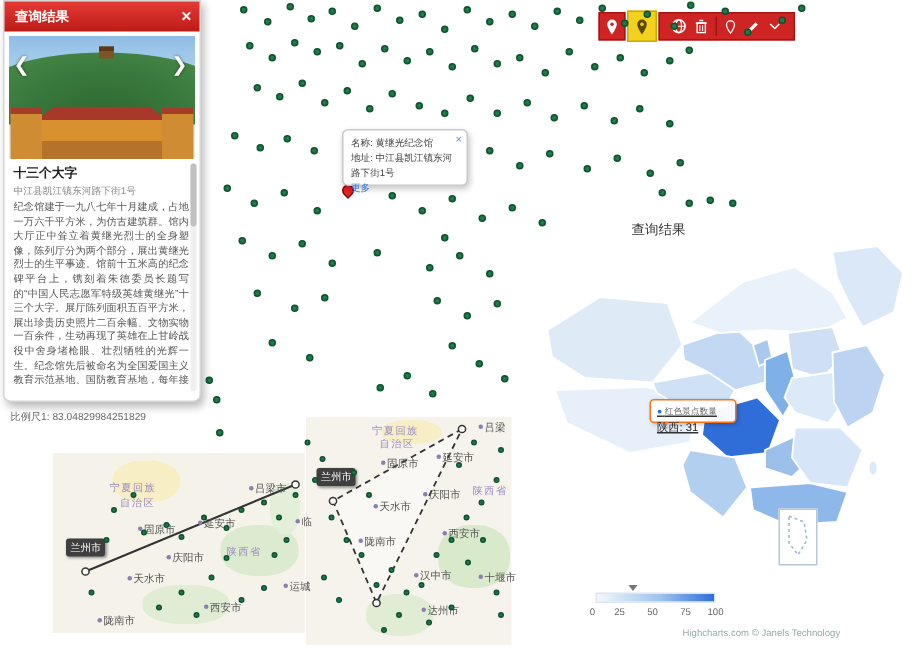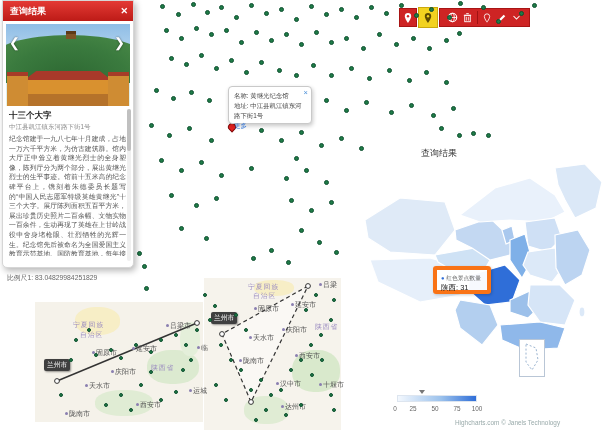--- a/index.html
+++ b/index.html
@@ -67,23 +67,23 @@
        border:1px solid #b01d1c;border-radius:5px;display:flex;align-items:center;gap:3px;padding:0 6px;}
   #locate-bar label{color:#fff;font-size:8px;font-weight:bold;}
   #locate-bar input{width:33px;height:13px;border:none;border-radius:2px;background:#fff;font-size:8px;padding:0 2px;}
   #locate-btn{width:34px;height:15px;background:#fff;color:#c22;font-size:9px;font-weight:bold;
        border:none;border-radius:2px;margin-left:6px;cursor:pointer;line-height:13px;}
   #locate-close{position:absolute;right:20px;top:3px;color:#fff;font-size:7.5px;cursor:pointer;}
 
   
   #map-title{position:absolute;left:421px;top:147px;font-size:9px;color:#333;z-index:2;}
   #china-map{position:absolute;left:360px;top:160px;width:250px;height:230px;z-index:1;}
-  #cn-tooltip{position:absolute;left:433px;top:266px;width:58px;height:28px;background:rgba(255,255,255,.96);
-       border:4px solid #f97316;border-radius:3px;box-shadow:1px 1px 3px rgba(0,0,0,.2);
-       z-index:5;padding:3px 4px;line-height:10px;}
+  #cn-tooltip{position:absolute;left:433px;top:266px;width:58px;height:16px;background:rgba(255,255,255,.96);
+       border:1px solid #f97316;border-radius:3px;box-shadow:1px 1px 3px rgba(0,0,0,.2);
+       z-index:5;padding:3px 4px;line-height:10px;text-decoration:underline;}
   #cn-tooltip .s1{font-size:5.8px;color:#666;} #cn-tooltip .s1 b{color:#2f6ed8;}
   #cn-tooltip .s2{font-size:7.5px;color:#222;}
   #sea-inset{position:absolute;left:519px;top:339px;width:26px;height:38px;border:1px solid #b9c6d6;background:#fff;z-index:2;}
   #color-axis{position:absolute;left:397px;top:395px;width:80px;height:7px;z-index:2;
        background:linear-gradient(90deg,#f3f8fe,#9cc2ec 55%,#2f6ed8);border:1px solid #dde5ef;}
   #axis-marker{position:absolute;left:419px;top:390px;width:0;height:0;z-index:2;
        border-left:3px solid transparent;border-right:3px solid transparent;border-top:4px solid #777;}
   #tick-row{position:absolute;left:395px;top:405px;width:90px;height:8px;z-index:2;}
   #tick-row span{position:absolute;transform:translateX(-50%);font-size:6.4px;color:#666;}
   #credit{position:absolute;left:455px;top:419px;font-size:6.4px;color:#9aa;z-index:2;}

